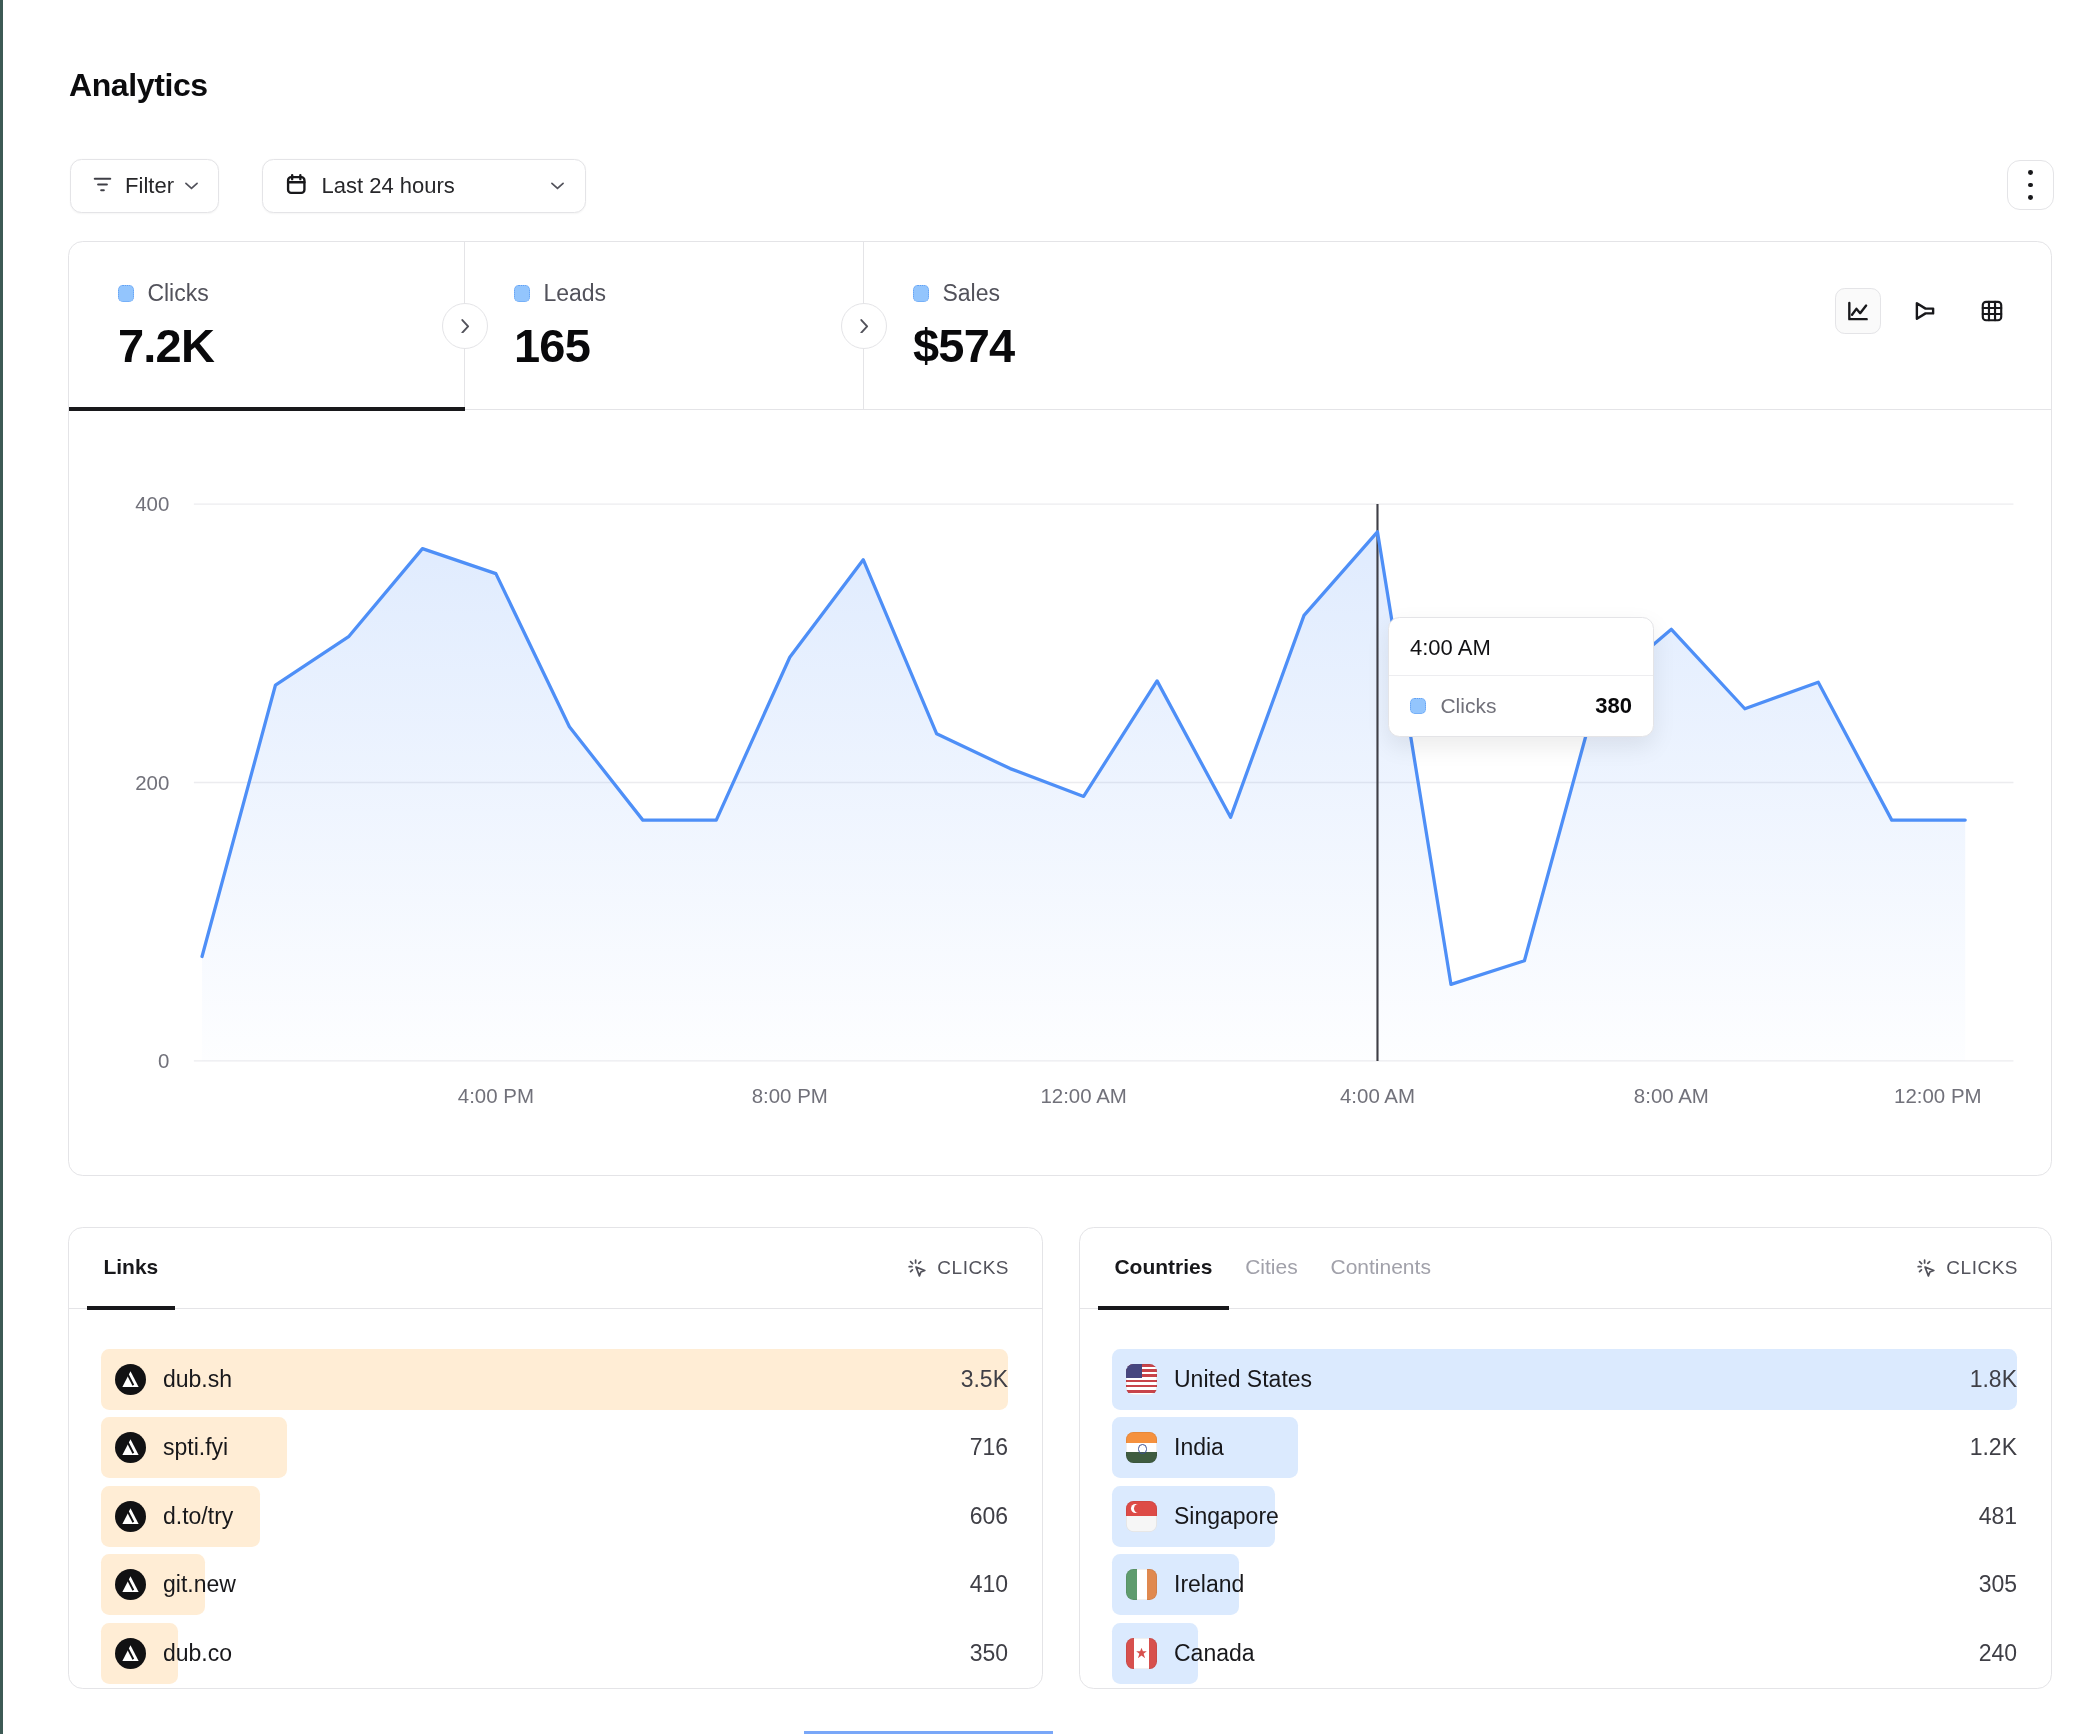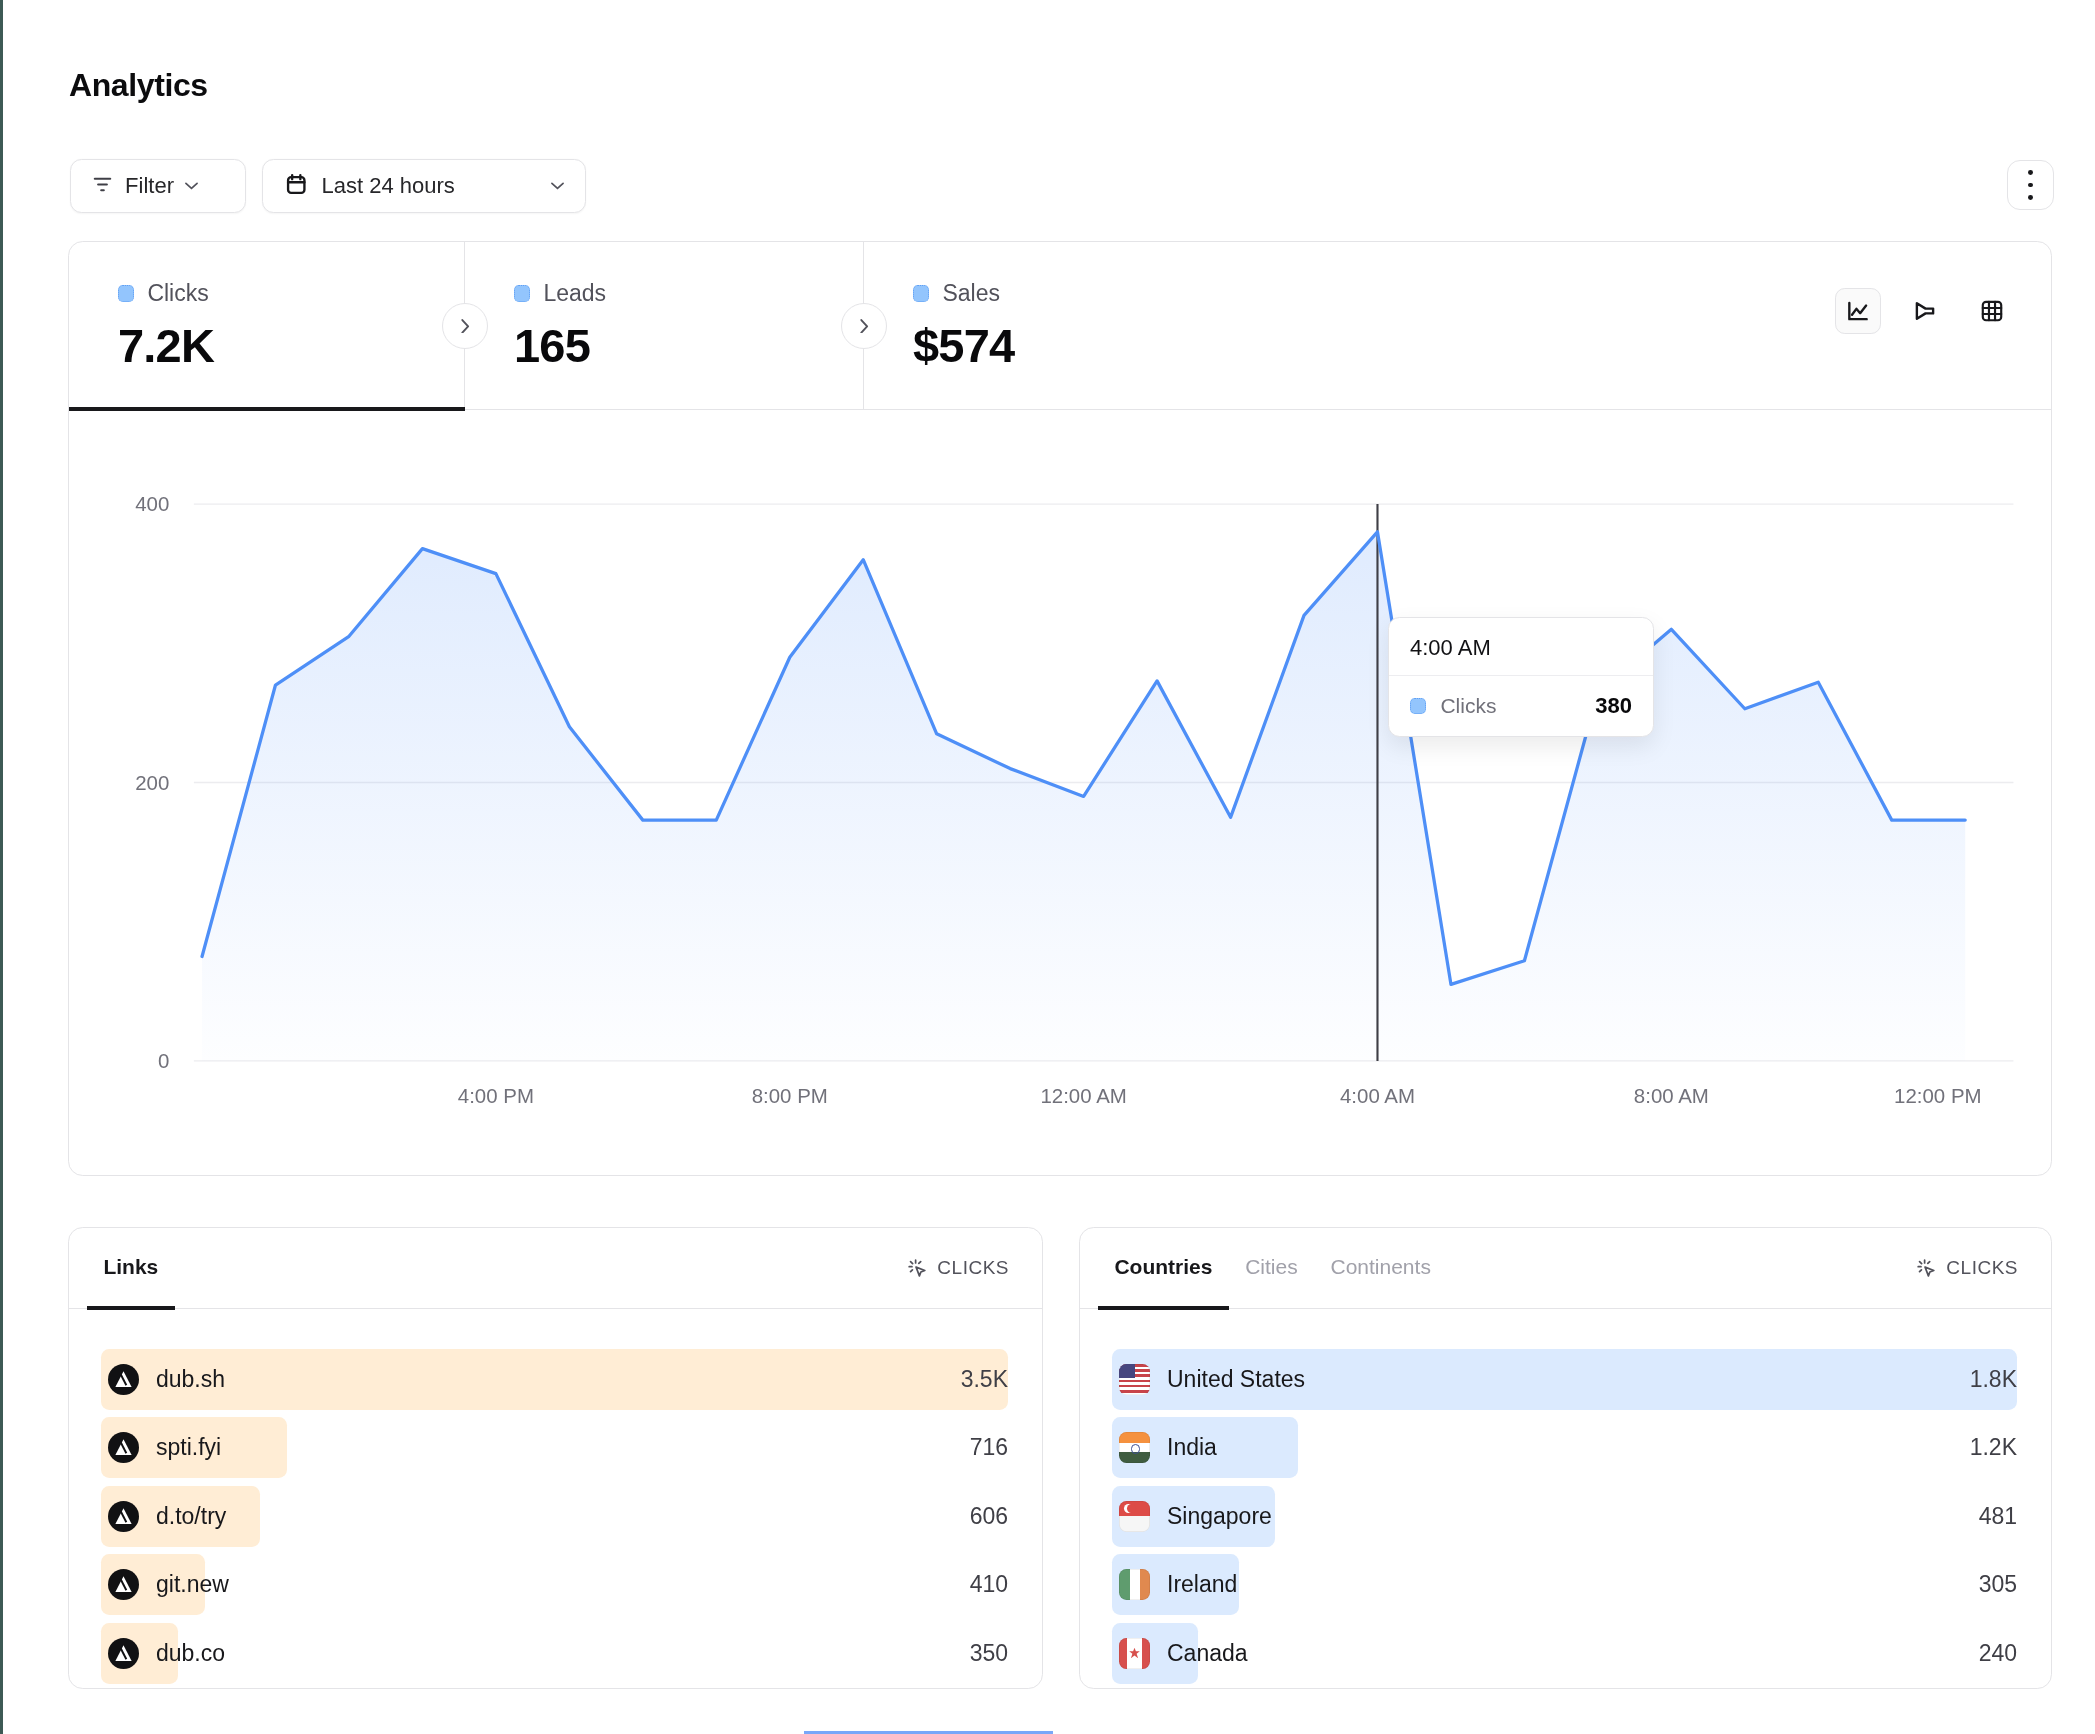--- a/index.html
+++ b/index.html
@@ -7,21 +7,21 @@
   body {
     position: relative; background: #fff; overflow: hidden;
     font-family: "Liberation Sans", sans-serif; color: #18181b;
   }
   .edge-left { position:absolute; left:0; top:0; width:3.3px; height:1735px; background:#3d5a55; }
   .edge-bottom { position:absolute; left:804px; bottom:0; width:249px; height:4.1px; background:#79a7f8; }
 
   .page-title { position:absolute; left:69px; top:67px; font-size:32px; font-weight:800; letter-spacing:-0.4px; color:#0c0c0e; }
 
   .btn { display:flex; align-items:center; background:#fff; border:1.2px solid #e4e4e7; border-radius:11.5px; box-shadow:0 0.8px 1.6px rgba(0,0,0,.04); cursor:pointer; }
-  .filter-btn { position:absolute; left:70px; top:159px; width:176px; height:54px; padding:0 19.6px; gap:11.5px; }
+  .filter-btn { position:absolute; left:70px; top:159px; width:149px; height:54px; padding:0 19.6px; gap:11.5px; }
   .date-btn   { position:absolute; left:262px; top:159px; width:324px; height:54px; padding:0 21px; gap:13px; }
   .date-btn .chev { margin-left:auto; }
   .btn-label { font-size:22px; color:#27272a; font-weight:500; white-space:nowrap; }
   .kebab-btn { position:absolute; left:2007px; top:160px; width:47px; height:50px; border-radius:13px; background:#fff; border:1.2px solid #e4e4e7; display:flex; flex-direction:column; align-items:center; justify-content:center; gap:7.4px; cursor:pointer; }
   .kebab-btn i { width:4.9px; height:4.9px; border-radius:50%; background:#18181b; }
 
   .main-card { position:absolute; left:68px; top:241px; width:1984px; height:935px; background:#fff; border:1.2px solid #e4e4e7; border-radius:14.7px; }
   .tabs-row { position:relative; height:168px; border-bottom:1.2px solid #e4e4e7; }
   .stat-tab { position:absolute; top:0; height:100%; padding:38px 0 0 49px; cursor:pointer; }
   .stat-tab.t0 { left:0; width:396px; border-right:1.2px solid #e4e4e7; }
@@ -51,21 +51,21 @@
   .panel.links { left:68px; width:975px; }
   .panel.countries { left:1079px; width:973px; }
   .panel-header { position:relative; height:81px; border-bottom:1.2px solid #e4e4e7; display:flex; align-items:stretch; padding:0 33px 0 18px; }
   .panel-tab { display:flex; align-items:center; padding:0 16.4px; margin-bottom:-1.6px; border-bottom:4.1px solid transparent; font-size:21px; font-weight:700; color:#18181b; cursor:pointer; white-space:nowrap; }
   .panel-tab.active { border-bottom-color:#18181b; }
   .panel-tab.inactive { color:#a1a1aa; font-weight:500; }
   .metric { margin-left:auto; display:flex; align-items:center; gap:9.8px; font-size:19px; letter-spacing:0.5px; color:#52525b; font-weight:500; cursor:pointer; }
   .rows { padding:40px 34px 0 32px; }
   .row { position:relative; height:61px; margin-bottom:7.4px; cursor:pointer; }
   .row-bar { position:absolute; left:0; top:0; height:61px; border-radius:8.2px; }
-  .row-content { position:relative; height:100%; display:flex; align-items:center; gap:17px; padding-left:7px; z-index:1; }
+  .row-content { position:relative; height:100%; display:flex; align-items:center; gap:17px; padding-left:14px; z-index:1; }
   .row-label { font-size:23px; color:#18181b; font-weight:500; }
   .row-value { margin-left:auto; font-size:23px; color:#3f3f46; }
 
   .dub-logo { width:31px; height:31px; flex:none; display:block; }
 
   .flag { width:31px; height:31px; border-radius:7.4px; position:relative; overflow:hidden; flex:none; box-shadow:inset 0 0 0 0.8px rgba(0,0,0,.08); }
   .flag-us { background:repeating-linear-gradient(180deg,#c8444a 0 2.6px,#fff 2.6px 5.2px); }
   .flag-us::after { content:""; position:absolute; left:0; top:0; width:16.4px; height:14px; background:#46467f; }
   .flag-in { background:linear-gradient(180deg,#f5913e 0 10.6px,#fff 10.6px 20.5px,#3f5c40 20.5px); }
   .flag-in::after { content:""; position:absolute; left:50%; top:50%; width:7.4px; height:7.4px; margin:-3.7px 0 0 -3.7px; border:1.6px solid #3d4f91; border-radius:50%; }

